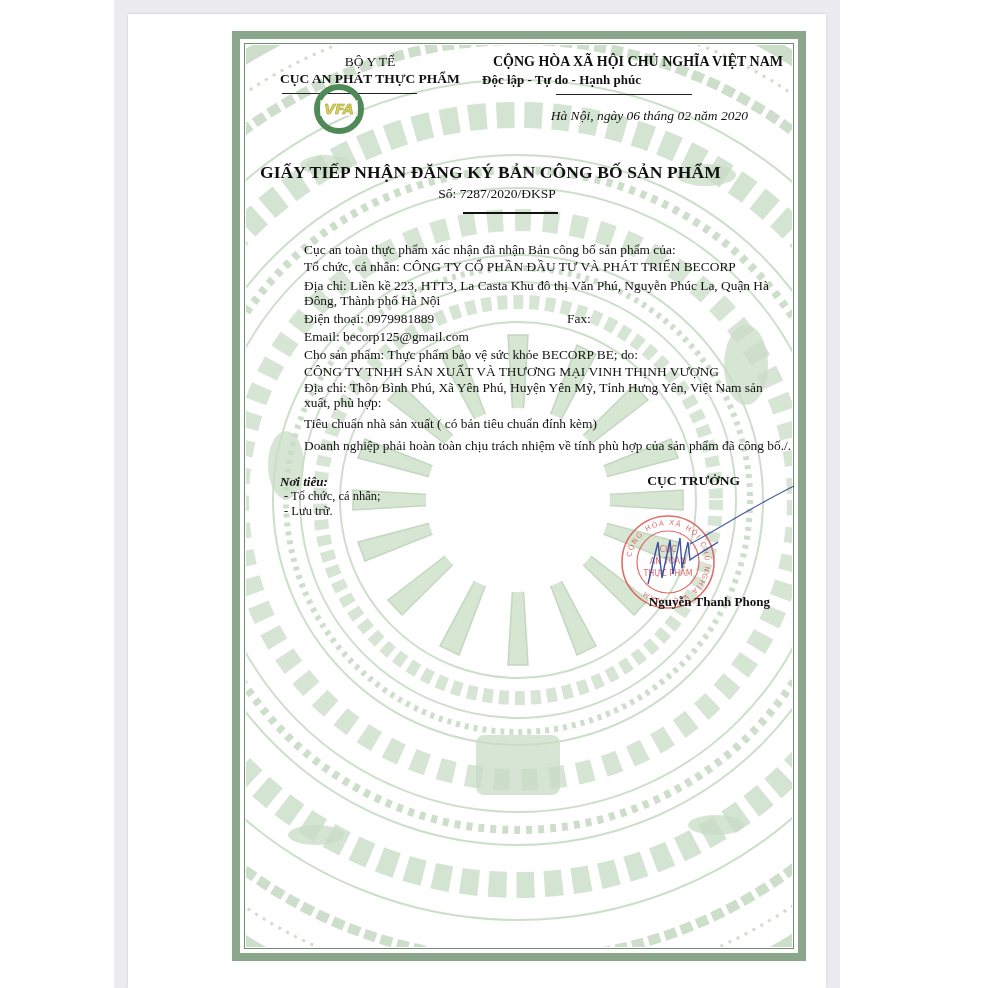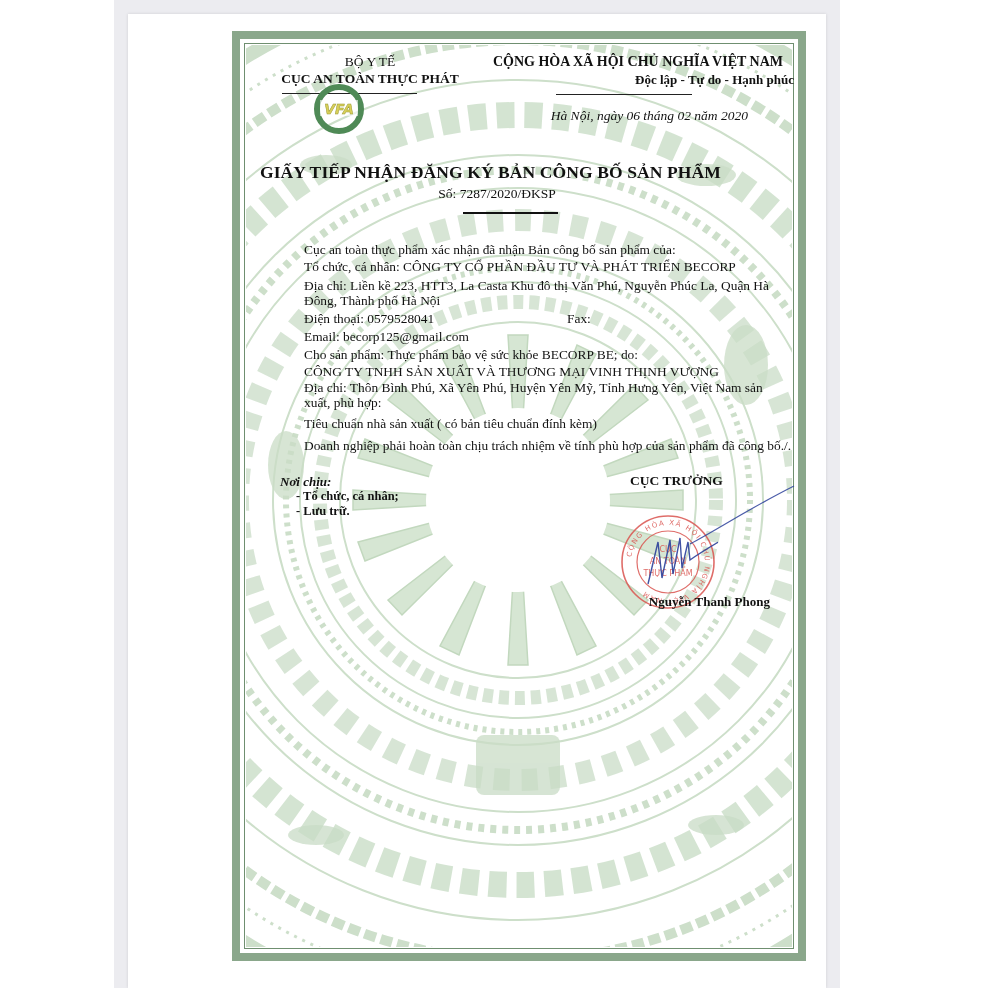--- a/index.html
+++ b/index.html
@@ -13,31 +13,31 @@
   .frame-inner { position:absolute; left:240px; top:39px; width:558px; height:914px; background:#fff; }
   .frame-line { position:absolute; left:244px; top:43px; width:550px; height:906px;
                 border:1.5px solid #6f8f70; box-sizing:border-box; }
   .pattern { position:absolute; left:246px; top:45px; width:546px; height:902px; overflow:hidden; }
   .pattern svg { position:absolute; left:0; top:0; }
   .txt { position:absolute; white-space:nowrap;padding-left:20px; }
   .ministry { left:232px; top:53px; width:236px; text-align:center; font-size:13.5px; line-height:17px; }
   .agency { left:232px; top:70px; width:236px; text-align:center; font-size:13.5px; font-weight:bold; line-height:17px; }
   .sep-left { position:absolute; left:282px; top:93px; width:135px; height:1px; background:#222; }
   .republic { left:462px; top:53px; width:312px; text-align:center; font-size:14px; font-weight:bold; line-height:17px; }
-  .motto { left:462px; top:71px; width:312px; text-align:right; font-size:13px; font-weight:bold; line-height:17px; }
+  .motto { left:462px; top:71px; width:312px; text-align:left; font-size:13px; font-weight:bold; line-height:17px; }
   .sep-right { position:absolute; left:556px; top:94px; width:136px; height:1px; background:#222; }
   .date { left:480px; top:108px; width:248px; text-align:right; font-size:13.5px; font-style:italic; }
   .logo { position:absolute; left:312px; top:82px; width:54px; height:54px; }
   .title { left:240px; top:162px; width:558px; text-align:left; font-size:17.5px; font-weight:bold; letter-spacing:0.1px; }
   .number { left:240px; top:186px; width:474px; text-align:center; font-size:13.5px; }
   .num-line { position:absolute; left:463px; top:212px; width:95px; height:2px; background:#111; }
   .body-line { left:260px; font-size:13.4px; line-height:17px;margin-left:24px; }
   .recipients-title { left:260px; top:474px; font-size:13px; font-weight:bold; font-style:italic; }
-  .recipient { left:276px; font-size:12.5px;font-weight:bold; }
-  .signer-title { left:610px; top:473px; width:110px; text-align:left; font-size:13.5px; font-weight:bold; }
+  .recipient { left:264px; font-size:12.5px; }
+  .signer-title { left:610px; top:473px; width:110px; text-align:right; font-size:13.5px; font-weight:bold; }
   .signer-name { left:590px; top:594px; width:160px; text-align:right; font-size:13px; font-weight:bold; }
   .stamp { position:absolute; left:618px; top:512px; width:100px; height:100px; }
 </style>
 </head>
 <body>
 
 <div class="viewer"></div>
 <div class="page"></div>
 
 <div class="frame-outer"></div>
@@ -88,21 +88,21 @@
       <rect x="230" y="690" width="84" height="60" rx="8"></rect>
       <ellipse cx="500" cy="320" rx="22" ry="40"></ellipse>
       <ellipse cx="40" cy="420" rx="18" ry="34"></ellipse>
     </g>
   </svg>
 </div>
 
 <div class="frame-line"></div>
 
 <div class="txt ministry">BỘ Y TẾ</div>
-<div class="txt agency">CỤC AN TOÀN THỰC PHÁT</div>
+<div class="txt agency">CỤC AN PHÁT THỰC PHẨM</div>
 <div class="sep-left"></div>
 
 <svg class="logo" viewBox="0 0 54 54">
   <circle cx="27" cy="27" r="22" fill="none" stroke="#4f8a56" stroke-width="6"></circle>
   <rect x="8" y="18" width="38" height="16" fill="#fff" opacity="0.6"></rect>
   <text x="27" y="32" text-anchor="middle" font-family="DejaVu Sans, sans-serif" font-style="italic" font-weight="bold" font-size="14" fill="#d8cf5a" stroke="#9a9a30" stroke-width="0.5">VFA</text>
 </svg>
 
 <div class="txt republic">CỘNG HÒA XÃ HỘI CHỦ NGHĨA VIỆT NAM</div>
 <div class="txt motto">Độc lập - Tự do - Hạnh phúc</div>
@@ -110,31 +110,31 @@
 <div class="txt date">Hà Nội, ngày 06 tháng 02 năm 2020</div>
 
 <div class="txt title">GIẤY TIẾP NHẬN ĐĂNG KÝ BẢN CÔNG BỐ SẢN PHẨM</div>
 <div class="txt number">Số: 7287/2020/ĐKSP</div>
 <div class="num-line"></div>
 
 <div class="txt body-line" style="top:241px">Cục an toàn thực phẩm xác nhận đã nhận Bản công bố sản phẩm của:</div>
 <div class="txt body-line" style="top:258px">Tổ chức, cá nhân: CÔNG TY CỔ PHẦN ĐẦU TƯ VÀ PHÁT TRIỂN BECORP</div>
 <div class="txt body-line" style="top:277px">Địa chỉ: Liền kề 223, HTT3, La Casta Khu đô thị Văn Phú, Nguyễn Phúc La, Quận Hà</div>
 <div class="txt body-line" style="top:292px">Đông, Thành phố Hà Nội</div>
-<div class="txt body-line" style="top:310px">Điện thoại: 0579528041</div>
+<div class="txt body-line" style="top:310px">Điện thoại: 0979981889</div>
 <div class="txt body-line" style="top:310px; left:523px">Fax:</div>
 <div class="txt body-line" style="top:328px">Email: becorp125@gmail.com</div>
 <div class="txt body-line" style="top:346px">Cho sản phẩm: Thực phẩm bảo vệ sức khỏe BECORP BE; do:</div>
 <div class="txt body-line" style="top:363px">CÔNG TY TNHH SẢN XUẤT VÀ THƯƠNG MẠI VINH THỊNH VƯỢNG</div>
 <div class="txt body-line" style="top:379px">Địa chỉ: Thôn Bình Phú, Xã Yên Phú, Huyện Yên Mỹ, Tỉnh Hưng Yên, Việt Nam sản</div>
 <div class="txt body-line" style="top:394px">xuất, phù hợp:</div>
 <div class="txt body-line" style="top:415px">Tiêu chuẩn nhà sản xuất ( có bản tiêu chuẩn đính kèm)</div>
 <div class="txt body-line" style="top:437px">Doanh nghiệp phải hoàn toàn chịu trách nhiệm về tính phù hợp của sản phẩm đã công bố./.</div>
 
-<div class="txt recipients-title">Nơi chịu:</div>
+<div class="txt recipients-title">Nơi tiêu:</div>
 <div class="txt recipient" style="top:489px">- Tổ chức, cá nhân;</div>
 <div class="txt recipient" style="top:504px">- Lưu trữ.</div>
 
 <div class="txt signer-title">CỤC TRƯỞNG</div>
 
 <svg class="stamp" viewBox="0 0 100 100">
   <defs>
     <path id="ringpath" d="M50,50 m-37,0 a37,37 0 1,1 74,0 a37,37 0 1,1 -74,0"></path>
   </defs>
   <circle cx="50" cy="50" r="46" fill="none" stroke="#d9534f" stroke-width="1.6" opacity="0.85"></circle>

